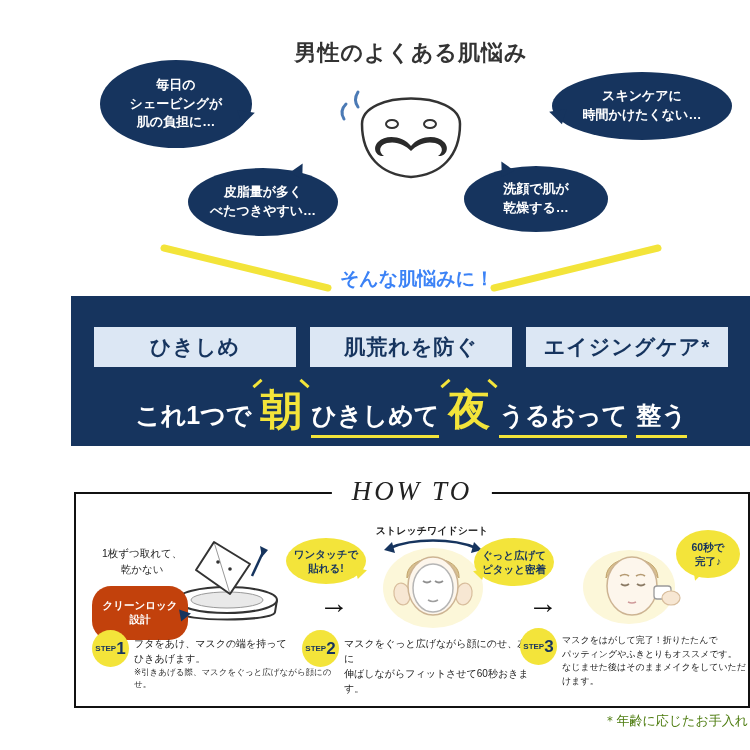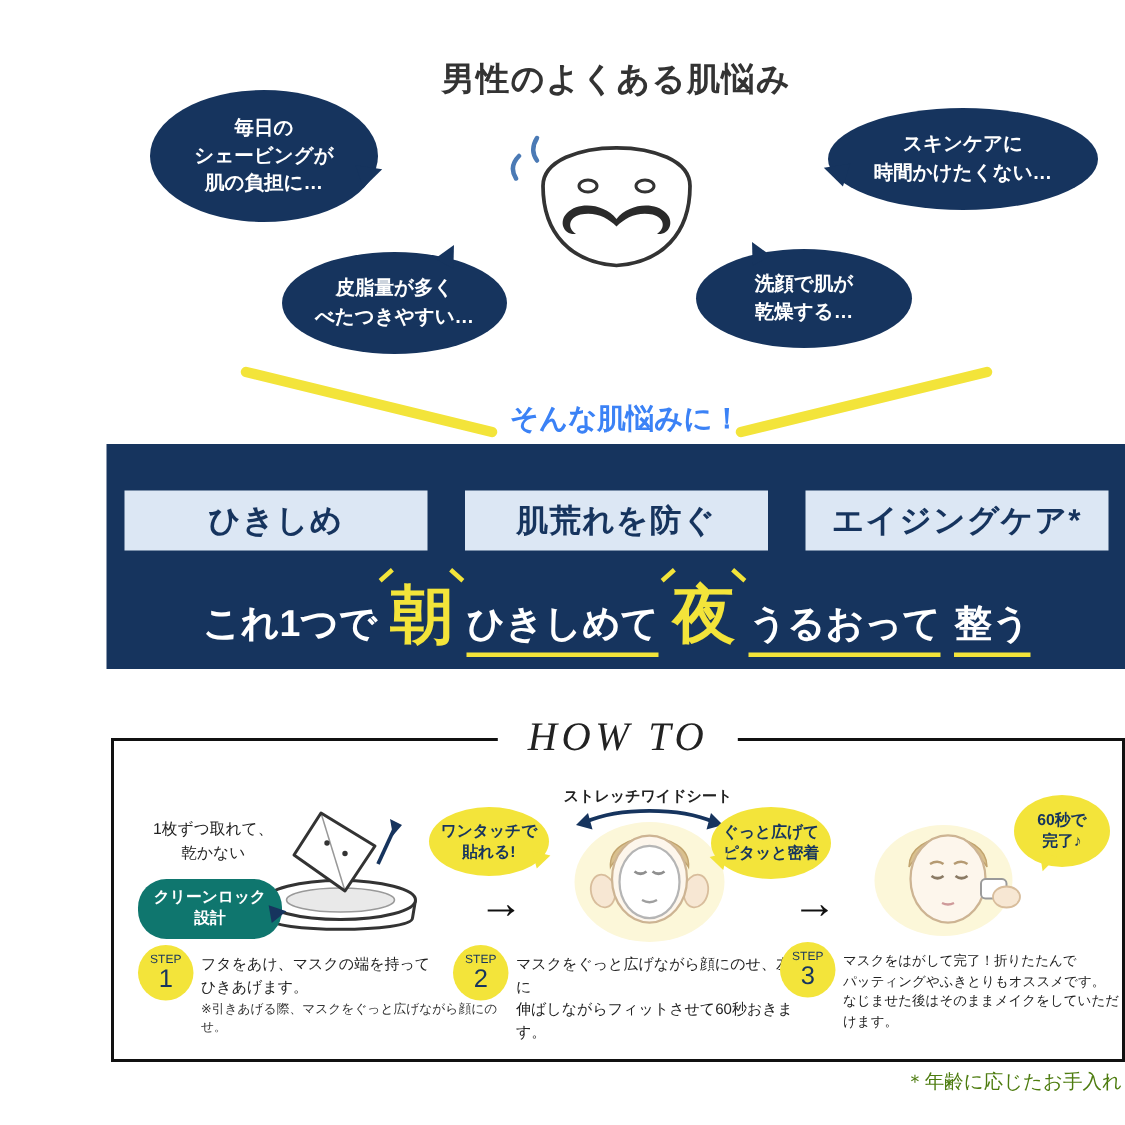--- a/index.html
+++ b/index.html
@@ -26,21 +26,21 @@
   .b4{left:428px;top:166px;width:144px;height:66px;}
   .b4::after{content:"";position:absolute;top:-12px;left:32px;border:7px solid transparent;
              border-bottom:14px solid #16345e;transform:rotate(-28deg);}
 
   .chevron{position:absolute;left:0;top:0;width:750px;height:300px;pointer-events:none;}
   .lead{position:absolute;left:12px;right:0;top:266px;text-align:center;
         font-size:19px;font-weight:700;color:#3b82f6;}
 
   
   .banner{position:absolute;left:35px;top:296px;width:680px;height:150px;background:#16345e;}
-  .features{display:flex;justify-content:center;gap:25px;margin-top:31px;}
+  .features{display:flex;justify-content:center;gap:14px;margin-top:31px;}
   .feature{width:202px;height:40px;background:#dce7f4;color:#16345e;font-size:21px;
            font-weight:700;display:flex;align-items:center;justify-content:center;letter-spacing:1px;}
   .tagline{display:flex;align-items:baseline;justify-content:center;gap:9px;
            margin-top:22px;color:#fff;font-weight:700;}
   .tg-text{font-size:25px;}
   .kanji{position:relative;color:#f3e43a;font-size:42px;line-height:1;}
   .kanji::before{content:"";position:absolute;top:-7px;left:-8px;width:11px;height:3px;
                  background:#f3e43a;transform:rotate(-42deg);}
   .kanji::after{content:"";position:absolute;top:-7px;right:-8px;width:11px;height:3px;
                 background:#f3e43a;transform:rotate(42deg);}
@@ -49,29 +49,29 @@
   
   .howto{position:absolute;left:38px;top:492px;width:672px;height:212px;
          border:2px solid #111;background:#fff;}
   .howto-title{position:absolute;left:50%;top:-18px;transform:translateX(-50%);
                background:#fff;padding:0 20px;font-family:"Liberation Serif","DejaVu Serif",serif;
                font-style:italic;font-size:27px;letter-spacing:3px;color:#222;}
 
   .callout-text{position:absolute;left:26px;top:52px;font-size:10.5px;color:#222;
                 white-space:pre-line;line-height:1.5;text-align:center;}
   .package{position:absolute;left:76px;top:44px;width:150px;height:92px;}
-  .nbubble{position:absolute;left:16px;top:92px;width:96px;height:40px;background:#0f766e;
+  .nbubble{position:absolute;left:16px;top:92px;width:96px;height:54px;background:#c2410c;
            color:#fff;font-size:10.5px;font-weight:700;border-radius:19px;display:flex;
            align-items:center;justify-content:center;text-align:center;white-space:pre-line;line-height:1.3;}
   .nbubble::after{content:"";position:absolute;right:-9px;top:40%;border:6px solid transparent;
                   border-left:11px solid #16345e;transform:rotate(-10deg);}
 
   .step-circle{position:absolute;width:37px;height:37px;border-radius:50%;background:#f3e43a;
-               color:#16345e;display:flex;flex-direction:column;align-items:center;
-               justify-content:center;font-weight:400;}
+               color:#16345e;display:flex;flex-direction:row;align-items:center;
+               justify-content:center;font-weight:700;}
   .sc1{left:16px;top:136px;}
   .sc2{left:226px;top:136px;}
   .sc3{left:444px;top:134px;}
   .step-word{font-size:8px;line-height:1;}
   .step-num{font-size:17px;line-height:1.05;}
 
   .desc{position:absolute;font-size:10px;line-height:1.5;color:#222;white-space:pre-line;}
   .d1{left:58px;top:142px;width:182px;}
   .note{position:absolute;left:58px;top:173px;font-size:8.5px;color:#333;width:205px;}
   .d2{left:268px;top:142px;width:200px;}

